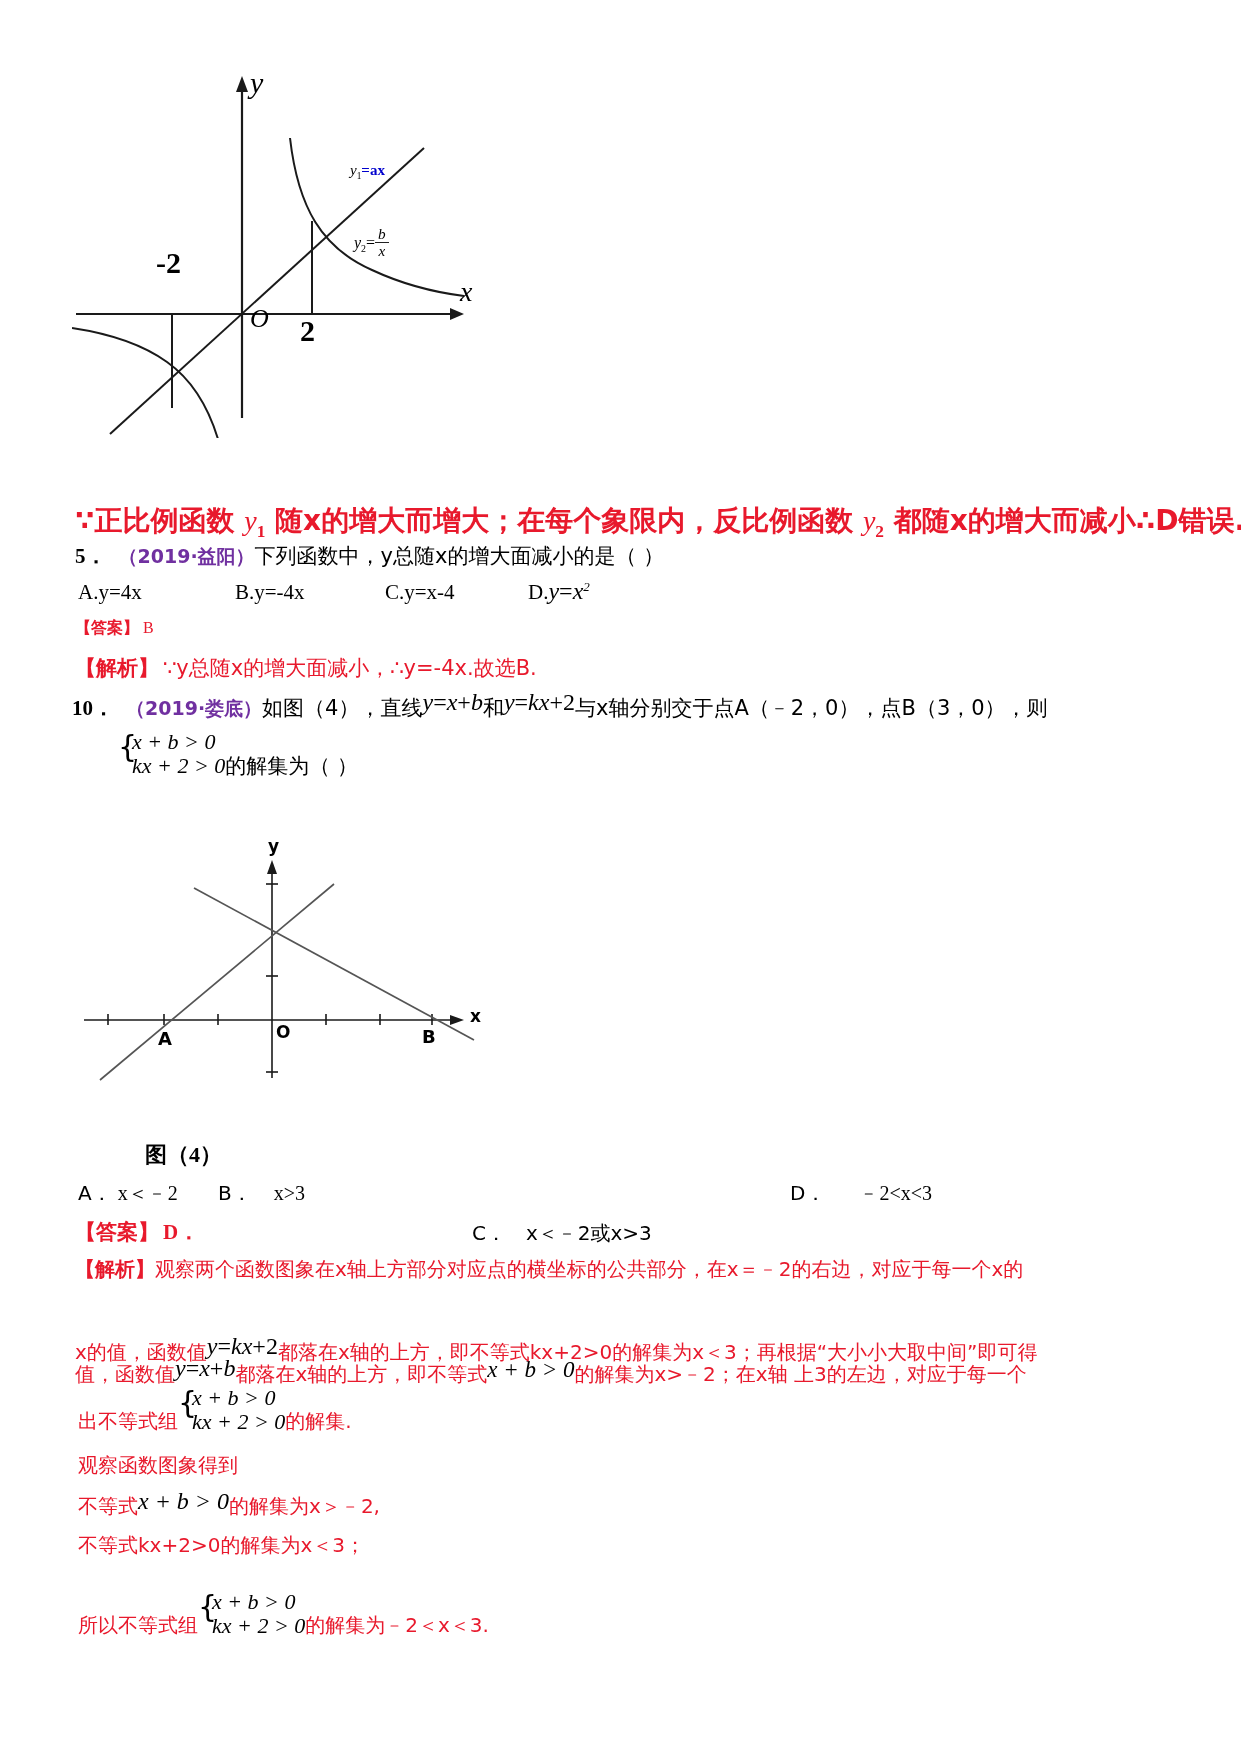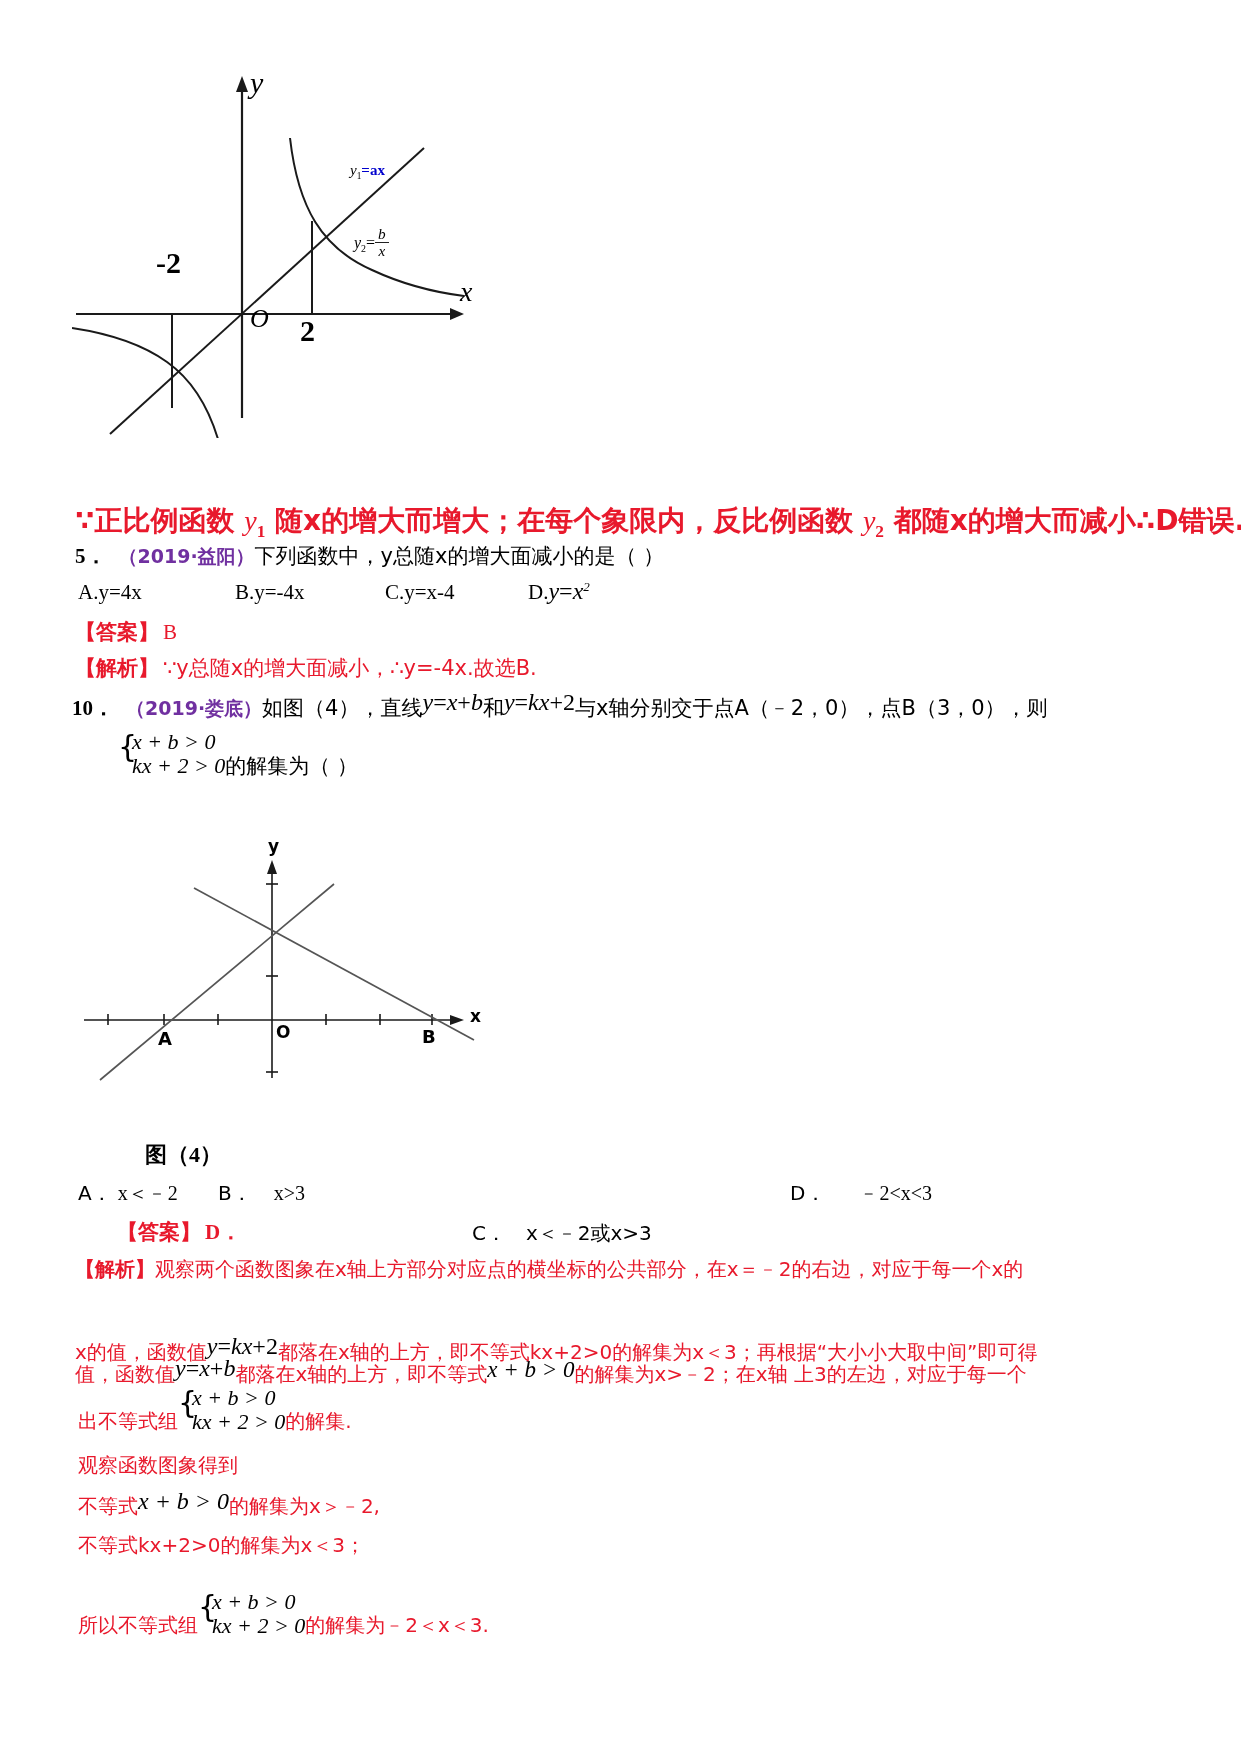--- a/index.html
+++ b/index.html
@@ -119,21 +119,21 @@
     <span style="font-weight:bold;">5．</span><span class="purple cn" style="font-weight:bold;font-size:19px;">（2019·益阳）</span><span class="cn">下列函数中，y总随x的增大面减小的是（        ）</span>
   </div>
 
   <div class="blk" style="left:78px; top:580px; font-size:21px;">A.y=4x</div>
   <div class="blk" style="left:235px; top:580px; font-size:21px;">B.y=-4x</div>
   <div class="blk" style="left:385px; top:580px; font-size:21px;">C.y=x-4</div>
   <div class="blk" style="left:528px; top:578px; font-size:21px;">
     <span>D.</span><span class="math" style="font-size:24px;">y</span><span class="mathn" style="font-size:24px;">=</span><span class="math" style="font-size:24px;">x</span><sup class="sm">2</sup>
   </div>
 
-  <div class="blk" style="left:75px; top:618px; font-size:21px;">
+  <div class="blk" style="left:75px; top:618px; font-size:16px;">
     <span class="red cn">【答案】</span><span class="redn" style="padding-left:4px;">B</span>
   </div>
 
   <div class="blk" style="left:75px; top:654px; font-size:21px;">
     <span class="red cn">【解析】</span><span class="redn cn" style="padding-left:4px;">∵y总随x的增大面减小，∴y=-4x.故选B.</span>
   </div>
 
   <div class="blk" style="left:72px; top:694px; font-size:21px;">
     <span style="font-weight:bold;">10．</span><span class="purple cn" style="font-weight:bold;font-size:19px;">（2019·娄底）</span><span class="cn">如图（4），直线</span><span style="font-size:24px; position:relative; top:-5px;"><span class="math">y</span><span class="mathn">=</span><span class="math">x</span><span class="mathn">+</span><span class="math">b</span></span><span class="cn">和</span><span style="font-size:24px; position:relative; top:-5px;"><span class="math">y</span><span class="mathn">=</span><span class="math">k</span><span class="math">x</span><span class="mathn">+</span><span class="mathn">2</span></span><span class="cn">与x轴分别交于点A（﹣2，0），点B（3，0），则</span>
   </div>
@@ -186,21 +186,21 @@
   <div class="blk" style="left:218px; top:1180px; font-size:20px;">
     <span class="cn">B．</span><span style="padding-left:22px;">x&gt;3</span>
   </div>
   <div class="blk" style="left:472px; top:1180px; font-size:20px;margin-top:40px;">
     <span class="cn">C．</span><span class="cn" style="padding-left:20px;">x＜﹣2或x&gt;3</span>
   </div>
   <div class="blk" style="left:790px; top:1180px; font-size:20px;">
     <span class="cn">D．</span><span style="padding-left:34px;">﹣2&lt;x&lt;3</span>
   </div>
 
-  <div class="blk" style="left:75px; top:1218px; font-size:21px;margin-left:42px;">
+  <div class="blk" style="left:75px; top:1218px; font-size:21px;">
     <span class="red cn">【答案】</span><span class="red" style="padding-left:4px;">D．</span>
   </div>
 
   <div class="blk" style="left:75px; top:1256px; font-size:20px;">
     <span class="red cn">【解析】</span><span class="redn cn">观察两个函数图象在x轴上方部分对应点的横坐标的公共部分，在x＝﹣2的右边，对应于每一个x的</span>
   </div>
 
   <div class="blk" style="left:75px; top:1360px; font-size:20px;">
     <span class="redn cn">值，函数值</span><span style="font-size:24px; position:relative; top:-5px;"><span class="math">y</span><span class="mathn">=</span><span class="math">x</span><span class="mathn">+</span><span class="math">b</span></span><span class="redn cn">都落在x轴的上方，即不等式</span><span class="math" style="font-size:23px; position:relative; top:-4px; color:#000;">x + b &gt; 0</span><span class="redn cn">的解集为x&gt;﹣2；在x轴   上3的左边，对应于每一个</span>
   </div>

